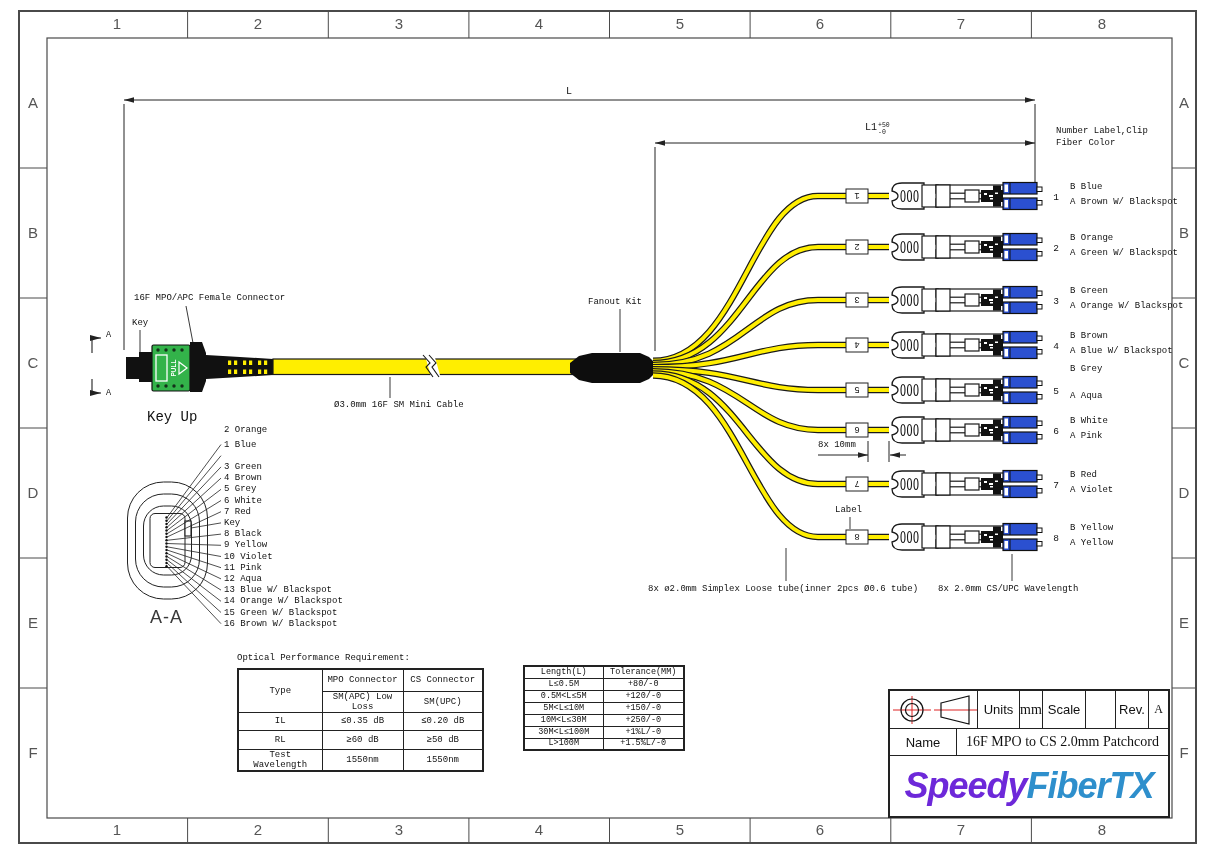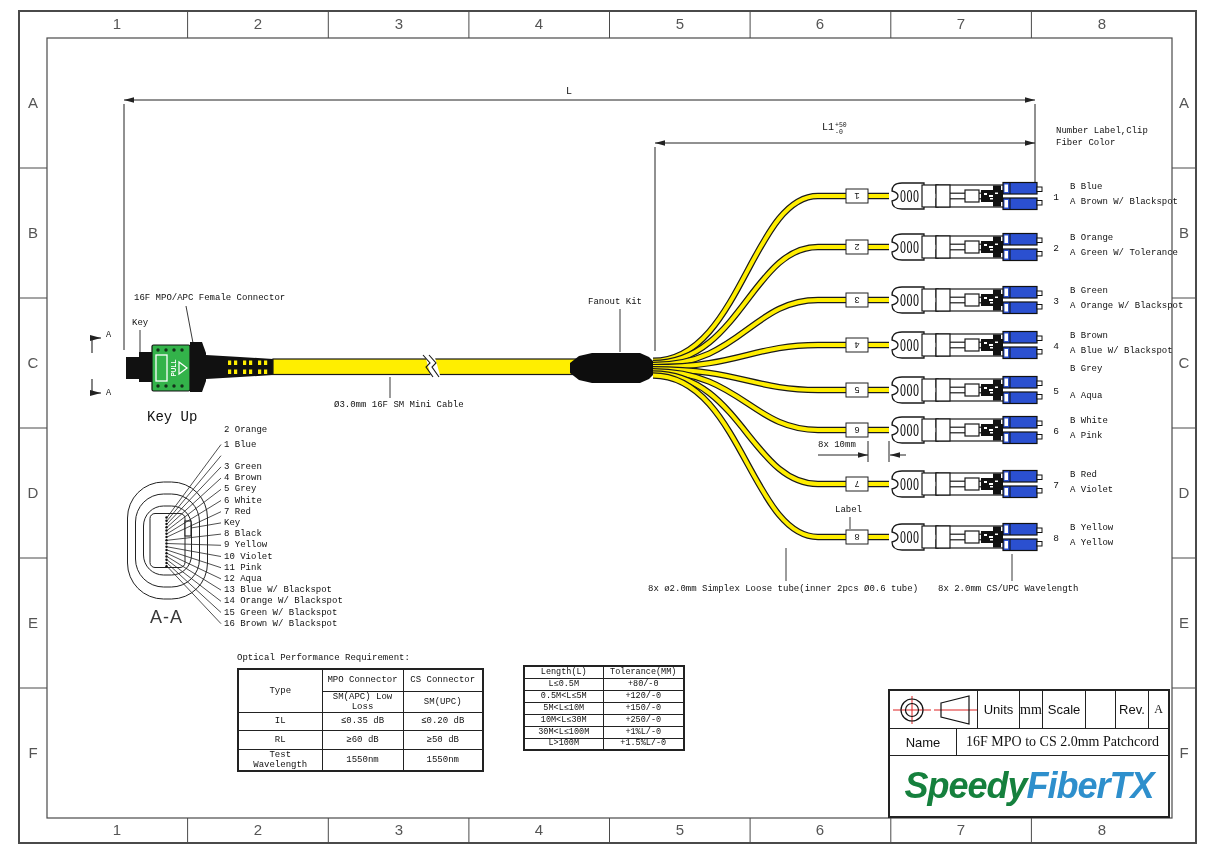--- a/index.html
+++ b/index.html
@@ -7,39 +7,39 @@
   .sheet { position:relative; width:1214px; height:859px; background:#ffffff;
            font-family:"Liberation Mono", monospace; color:#111; overflow:hidden; }
   svg.layer { position:absolute; left:0; top:0; }
   .lbl { position:absolute; font:9px/11px "Liberation Mono", monospace; color:#111; white-space:pre; }
   .lbl-dim { position:absolute; font:10px/12px "Liberation Mono", monospace; color:#111; white-space:pre; }
   .keyup { font:14px/16px "Liberation Mono", monospace;margin-top:10px; }
   .aa { font:18px/20px "Liberation Sans", sans-serif; color:#3a3a3a; letter-spacing:1px; }
   .grid { position:absolute; font:15px/16px "Liberation Sans", sans-serif; color:#555; text-align:center; }
   .secA { position:absolute; font:8.5px/9px "Liberation Mono", monospace; color:#111; }
   .l1wrap { position:absolute; display:flex; align-items:flex-start; }
-  .l1wrap .main { font:10px/12px "Liberation Mono", monospace; }
+  .l1wrap .main { font:10px/12px "Liberation Mono", monospace;margin-left:43px; }
   .l1tol { display:flex; flex-direction:column; margin-left:1px; }
   .l1tol span { font:6.5px/7px "Liberation Mono", monospace; }
   .tbl { position:absolute; border-collapse:collapse; font:9px/10px "Liberation Mono", monospace;
          color:#111; text-align:center; border:2px solid #222; }
   .tbl td { border:1px solid #222; padding:0 1px; }
   .tol { font-size:8.5px; line-height:9px; }
   .tol td { height:12px; }
   .tb { position:absolute; left:888px; top:689px; width:282px; height:129px;
         border:2px solid #222; background:#fff; display:flex; flex-direction:column; }
   .tb-row1 { height:38px; display:flex; border-bottom:1.2px solid #222; }
   .tb-row2 { height:27px; display:flex; border-bottom:1.2px solid #222; }
   .tb-row3 { flex:1; display:flex; align-items:center; justify-content:center; }
   .tb-cell { display:flex; align-items:center; justify-content:center; border-right:1.2px solid #222; }
   .tb-cell:last-child { border-right:none; }
   .f-sans { font-family:"Liberation Sans", sans-serif; font-size:13px; }
   .f-serif { font-family:"Liberation Serif", serif; }
   .logo { font:italic 800 36px/38px "Liberation Sans", sans-serif; letter-spacing:-1px; white-space:pre; }
-  .logo .red { color:#15803d; }
+  .logo .red { color:#6d28d9; }
   .logo .blue { color:#2e8fcc; }
   .csitem { position:absolute; left:224px; font:9px/10px "Liberation Mono", monospace; white-space:pre; }
   .bnum { position:absolute; font:9.5px/10px "Liberation Mono", monospace; width:16px; text-align:center; }
   .btxt { position:absolute; font:9px/10px "Liberation Mono", monospace; white-space:pre; }
 </style>
 </head>
 <body>
 
 <div class="sheet">
 
@@ -341,21 +341,21 @@
 <div class="lbl" style="left:835px;top:505px">Label</div>
 <div class="lbl" style="left:648px;top:584px">8x ø2.0mm Simplex Loose tube(inner 2pcs Ø0.6 tube)</div>
 <div class="lbl" style="left:938px;top:584px">8x 2.0mm CS/UPC Wavelength</div>
 <div class="lbl aa" style="left:150px;top:607px">A-A</div>
 
 <div class="bnum" style="left:1048px;top:193px">1</div>
 <div class="btxt" style="left:1070px;top:182px">B Blue</div>
 <div class="btxt" style="left:1070px;top:197px">A Brown W/ Blackspot</div>
 <div class="bnum" style="left:1048px;top:244px">2</div>
 <div class="btxt" style="left:1070px;top:233px">B Orange</div>
-<div class="btxt" style="left:1070px;top:248px">A Green W/ Tolerance</div>
+<div class="btxt" style="left:1070px;top:248px">A Green W/ Blackspot</div>
 <div class="bnum" style="left:1048px;top:297px">3</div>
 <div class="btxt" style="left:1070px;top:286px">B Green</div>
 <div class="btxt" style="left:1070px;top:301px">A Orange W/ Blackspot</div>
 <div class="bnum" style="left:1048px;top:342px">4</div>
 <div class="btxt" style="left:1070px;top:331px">B Brown</div>
 <div class="btxt" style="left:1070px;top:346px">A Blue W/ Blackspot</div>
 <div class="bnum" style="left:1048px;top:387px">5</div>
 <div class="btxt" style="left:1070px;top:364px">B Grey</div>
 <div class="btxt" style="left:1070px;top:391px">A Aqua</div>
 <div class="bnum" style="left:1048px;top:427px">6</div>

